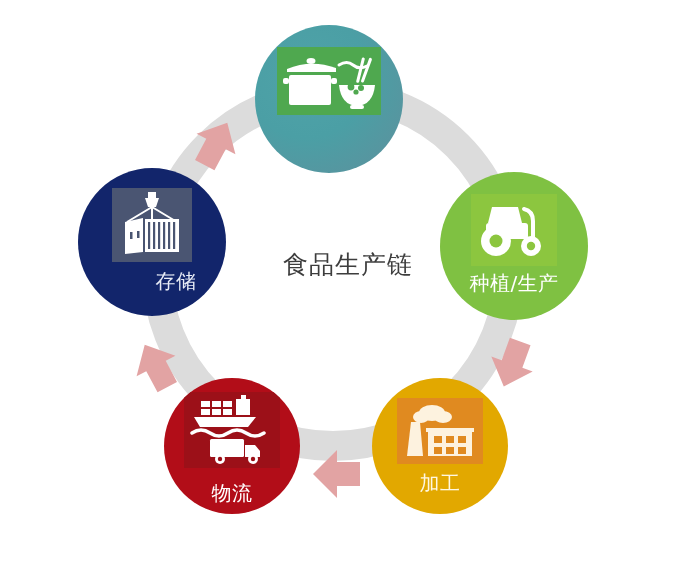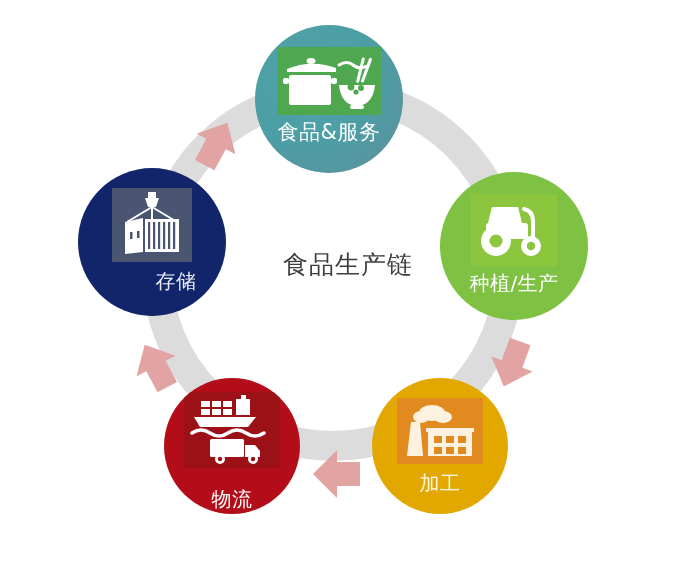--- a/index.html
+++ b/index.html
@@ -92,21 +92,21 @@
   #node-process .icon-box { width: 86px; height: 66px; background: #e08a20; }
   #node-process .node-label { margin-top: 8px; color: #fff7e0; }
 
   #node-logistics {
     left: 164px; top: 378px;
     width: 136px; height: 136px;
     background: #b20d18;
     padding-top: 14px;
   }
   #node-logistics .icon-box { width: 96px; height: 76px; background: #9c1018; }
-  #node-logistics .node-label { margin-top: 20px; }
+  #node-logistics .node-label { margin-top: 14px; }
 
   #node-storage {
     left: 78px; top: 168px;
     width: 148px; height: 148px;
     background: #12256b;
     padding-top: 20px;
   }
   #node-storage .icon-box { width: 80px; height: 74px; background: #4a5572; }
   #node-storage .node-label { margin-top: 8px; color: #e9edf7; margin-left: 48px; }
 </style>
@@ -160,21 +160,20 @@
           <path d="M 58 34 L 94 34 Q 92 54 76 55 Q 60 54 58 34 Z"></path>
 
           <rect x="69" y="54" width="14" height="4" rx="2"></rect>
 
           <circle cx="70" cy="36" r="3.4" fill="#4fa84f"></circle>
           <circle cx="80" cy="37" r="3" fill="#4fa84f"></circle>
           <circle cx="75" cy="41" r="2.6" fill="#4fa84f"></circle>
         </g>
       </svg>
     </div>
-    <div class="node-label">食品&amp;服务</div>
   </div>
 
   <div class="node" id="node-process">
     <div class="icon-box">
       <svg width="76" height="58" viewBox="0 0 76 58">
         <g fill="#fdf2df">
 
           <ellipse cx="30" cy="11" rx="13" ry="8"></ellipse>
           <ellipse cx="19" cy="15" rx="8" ry="6"></ellipse>
           <ellipse cx="41" cy="15" rx="9" ry="6"></ellipse>

